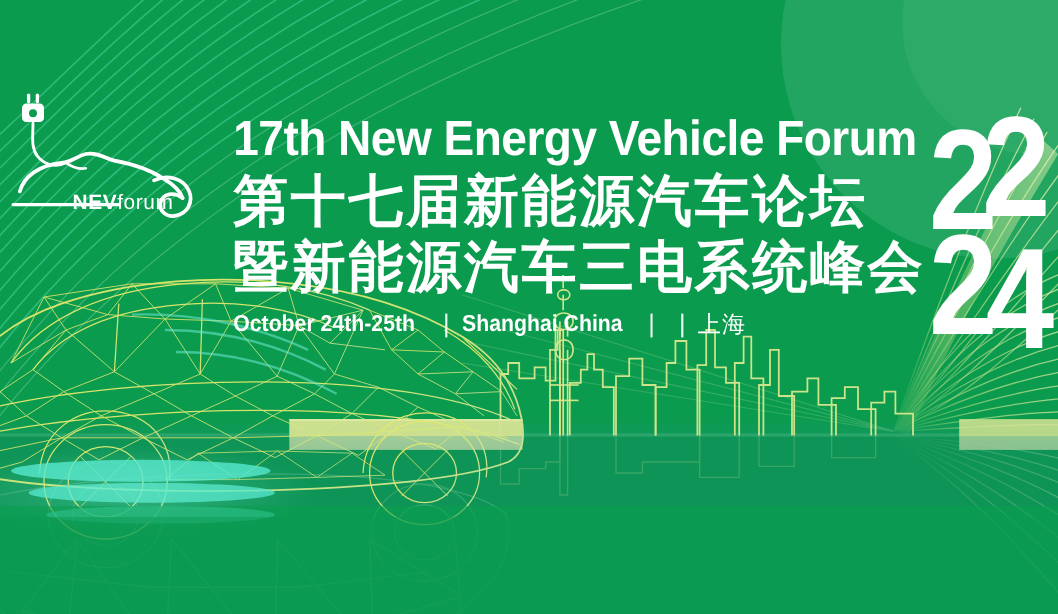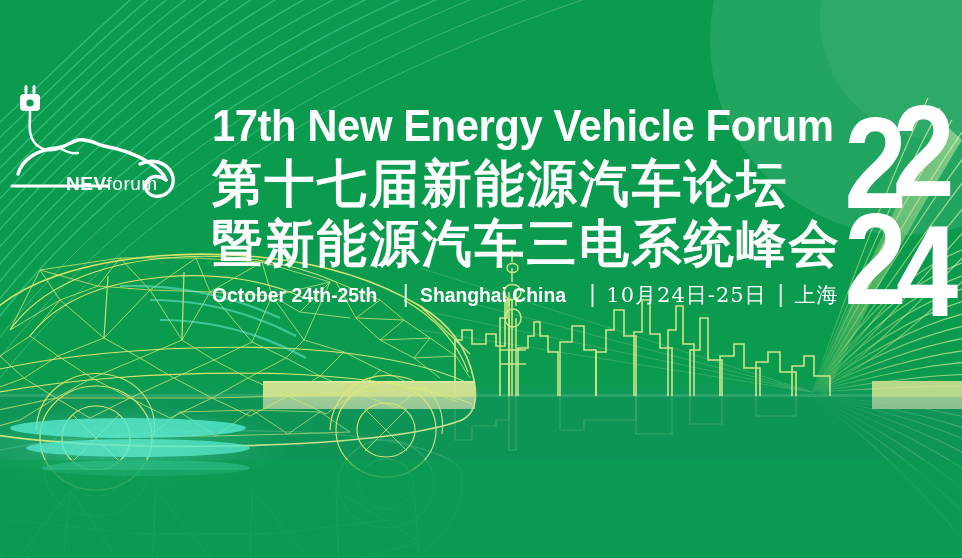--- a/index.html
+++ b/index.html
@@ -384,21 +384,20 @@
   <div id="titleblock">
     <div id="title-en">17th New Energy Vehicle Forum</div>
     <div class="title-cn" id="title-cn1">第十七届新能源汽车论坛</div>
     <div class="title-cn" id="title-cn2">暨新能源汽车三电系统峰会</div>
 
     <div id="meta">
       <span class="en">October 24th-25th</span>
       <span class="sep">|</span>
       <span class="en">Shanghai China</span>
       <span class="sep">|</span>
-      <span class="cn">10月24日-25日</span>
       <span class="sep">|</span>
       <span class="cn">上海</span>
     </div>
   </div>
 
   <svg id="year" viewBox="0 0 126 220" xmlns="http://www.w3.org/2000/svg">
     <g fill="#ffffff" font-family="Liberation Sans, sans-serif" font-weight="bold" font-size="130" text-anchor="middle">
       <text x="40" y="108" transform="scale(0.86,1) translate(6,0)">2</text>
       <text x="88" y="96" transform="scale(0.86,1) translate(14,0)">2</text>
       <text x="40" y="204" transform="scale(0.86,1) translate(6,0)">2</text>

